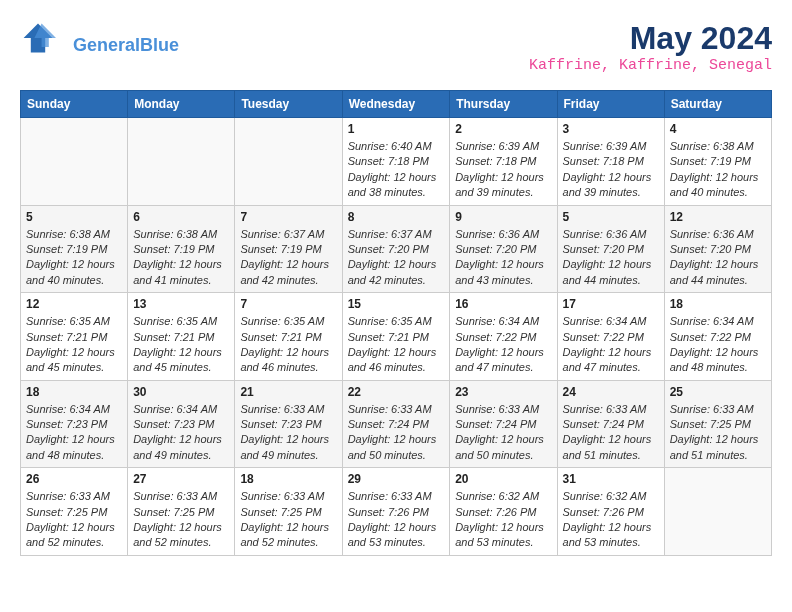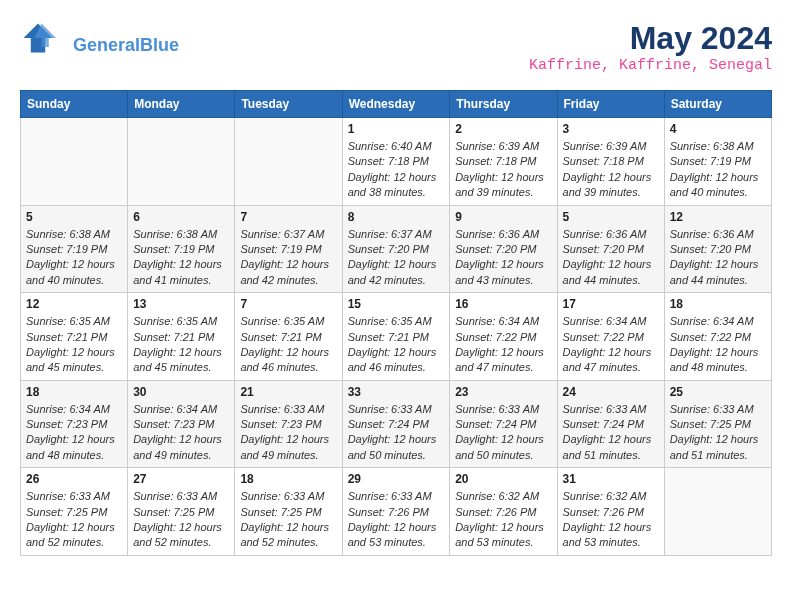--- a/index.html
+++ b/index.html
@@ -271,21 +271,21 @@
 and 49 minutes.</div>
         </td>
         <td>
           <div class="day-number">21</div>
           <div class="day-info" style="white-space: pre-line;">Sunrise: 6:33 AM
 Sunset: 7:23 PM
 Daylight: 12 hours
 and 49 minutes.</div>
         </td>
         <td>
-          <div class="day-number">33</div>
+          <div class="day-number">22</div>
           <div class="day-info" style="white-space: pre-line;">Sunrise: 6:33 AM
 Sunset: 7:24 PM
 Daylight: 12 hours
 and 50 minutes.</div>
         </td>
         <td>
           <div class="day-number">23</div>
           <div class="day-info" style="white-space: pre-line;">Sunrise: 6:33 AM
 Sunset: 7:24 PM
 Daylight: 12 hours

